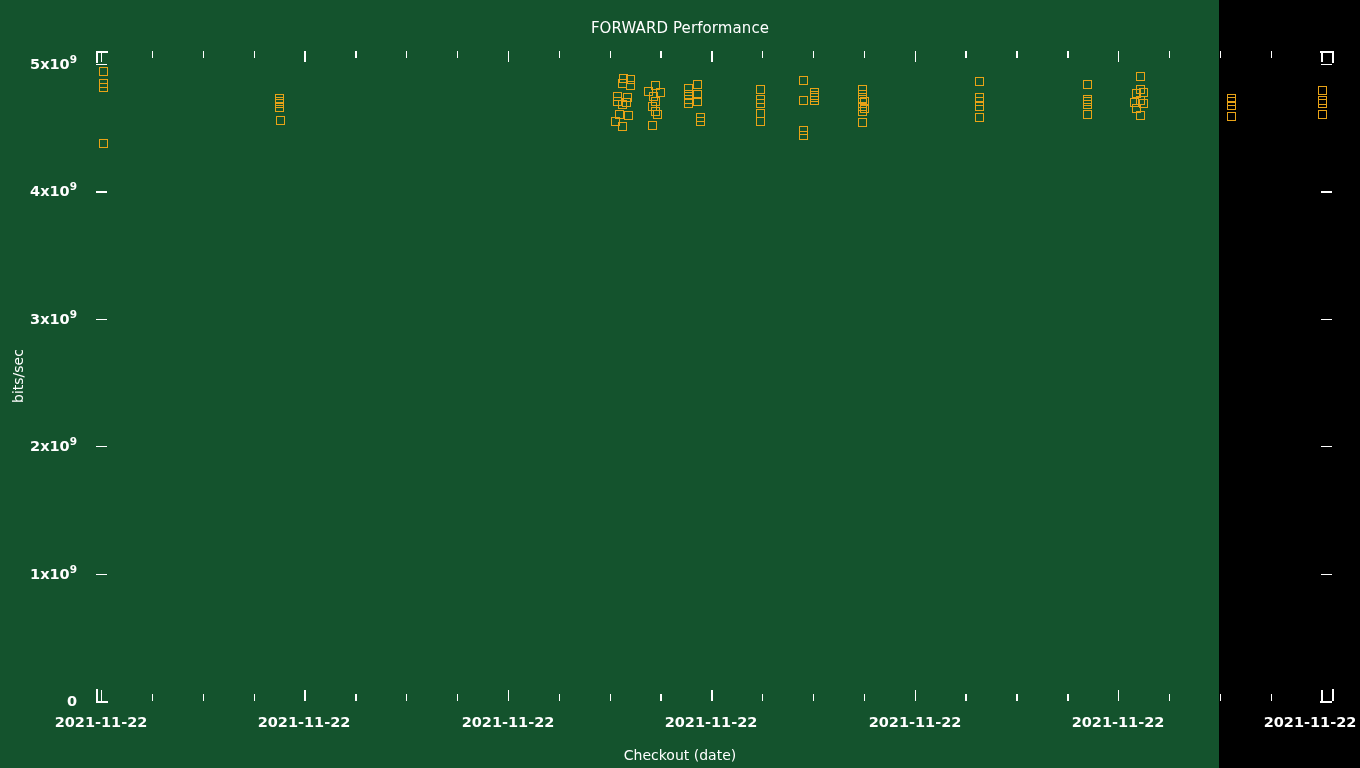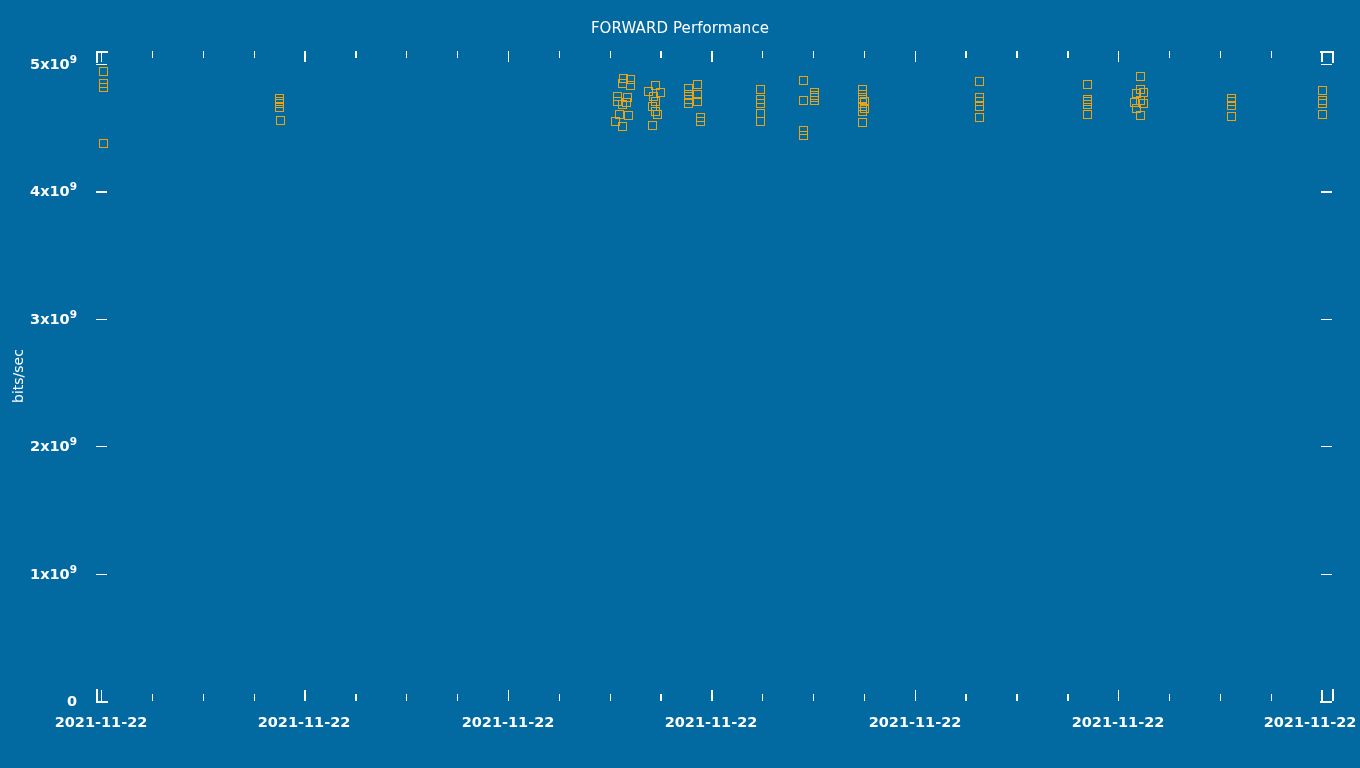--- a/index.html
+++ b/index.html
@@ -13,23 +13,23 @@
     height: 768px;
     overflow: hidden;
     font-family: "DejaVu Sans", sans-serif;
     color: #ffffff;
     position: relative;
   }
 
   #chart-root {
     position: absolute;
     left: 0; top: 0;
-    width: 1360px;
+    width: 1219px;
     height: 768px;
-    background: #0369a1;
+    background: #14532d;
   }
 
   
   .chart-title {
     position: absolute;
     left: 0;
     top: 19px;
     width: 1360px;
     text-align: center;
     font-size: 15px;
@@ -157,20 +157,21 @@
 </style>
 </head>
 <body>
 
 <div id="chart-root">
 
   <div class="chart-title">FORWARD Performance</div>
 
   <div class="yaxis-title">bits/sec</div>
 
+  <div class="xaxis-title">Checkout (date)</div>
 
   <div id="y-axis-ticklabels">
       <div class="ylabel" style="top: 650px;"><span>0</span></div>
       <div class="ylabel" style="top: 522.549px;"><span>1x10</span><sup>9</sup></div>
       <div class="ylabel" style="top: 395.098px;"><span>2x10</span><sup>9</sup></div>
       <div class="ylabel" style="top: 267.647px;"><span>3x10</span><sup>9</sup></div>
       <div class="ylabel" style="top: 140.196px;"><span>4x10</span><sup>9</sup></div>
       <div class="ylabel" style="top: 12.7451px;"><span>5x10</span><sup>9</sup></div>
     </div>
   <div id="x-axis-ticklabels">

